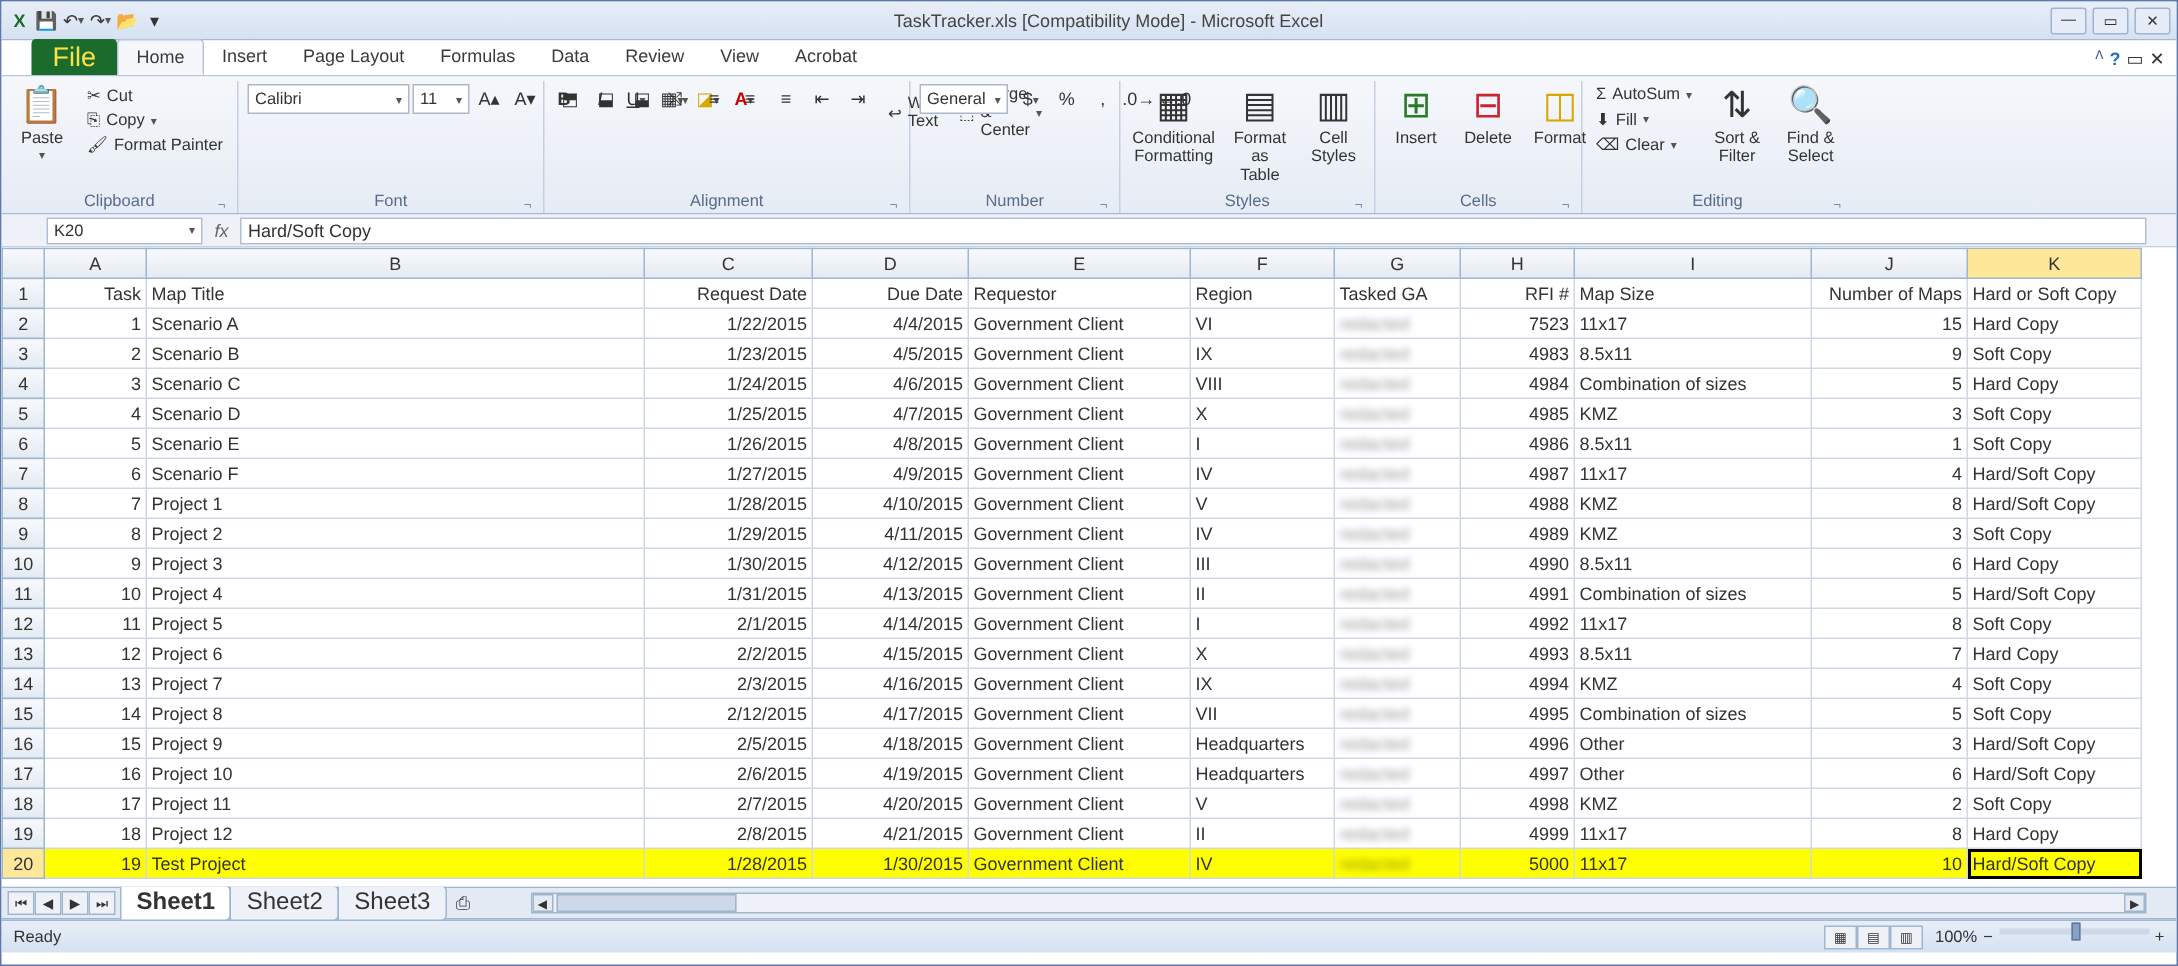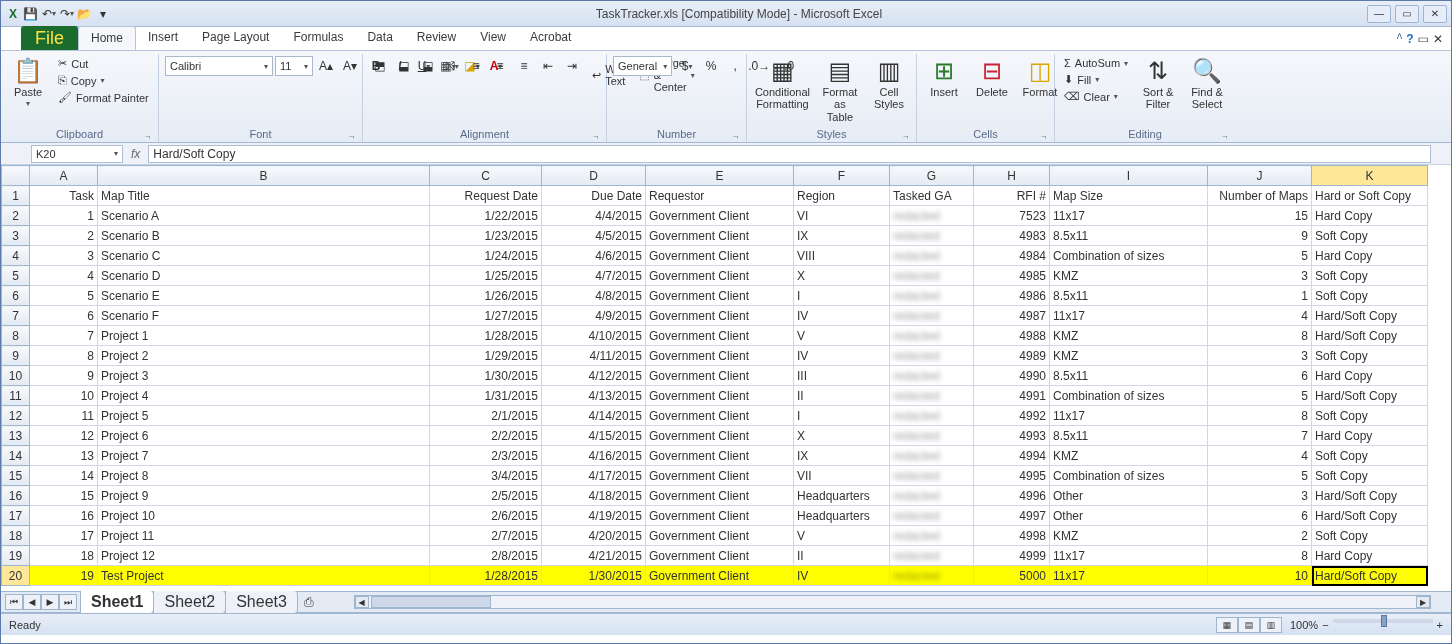--- a/index.html
+++ b/index.html
@@ -21,21 +21,21 @@
 .group-label::after{content:"⌐";position:absolute;right:2px;bottom:0;font-size:9px;color:#7a8aa5;transform:scaleX(-1)}
 .bigbtn{display:flex;flex-direction:column;align-items:center;gap:2px;padding:2px 4px;min-width:42px;font-size:11px;text-align:center;line-height:1.1}
 .bigbtn .glyph{font-size:24px}
 .smallrow{display:flex;flex-direction:column;gap:2px}
 .smallbtn{display:flex;align-items:center;gap:4px;font-size:11px;padding:1px 3px}
 .select{border:1px solid #abb8cc;background:#fff;height:20px;font-size:11px;padding:0 4px;display:flex;align-items:center;justify-content:space-between;gap:6px}
 .btnrow{display:flex;gap:2px;align-items:center}
 .ibtn{width:22px;height:20px;display:flex;align-items:center;justify-content:center;font-size:12px}
 .help-area{margin-left:auto;display:flex;align-items:flex-start;gap:4px;padding:4px 8px}
 .namebox-row{height:22px;display:flex;align-items:center;border-bottom:1px solid #c5d0e2;background:#eef2f8}
-.namebox{width:92px;border:1px solid #b0bed4;background:#fff;height:18px;margin-left:30px;padding:0 4px;display:flex;align-items:center;justify-content:space-between;font-size:11px}
+.namebox{width:104px;border:1px solid #b0bed4;background:#fff;height:18px;margin-left:30px;padding:0 4px;display:flex;align-items:center;justify-content:space-between;font-size:11px}
 .fx-label{margin:0 8px;font-style:italic;font-size:12px;color:#666}
 .formula-bar{flex:1;border:1px solid #b0bed4;background:#fff;height:18px;padding:0 4px;font-size:12px;display:flex;align-items:center;margin-right:20px}
 .grid-wrap{position:relative;height:426px;overflow:hidden;background:#fff}
 .grid{border-collapse:collapse;table-layout:fixed}
 .grid th,.grid td{border:1px solid #d0d7e5;font-size:12px;padding:0 3px;height:20px;white-space:nowrap;overflow:hidden}
 .grid .colhdr{background:linear-gradient(#f7f9fc,#e4eaf3);text-align:center;font-weight:normal;color:#333;border-color:#9eb6ce}
 .grid .colhdr.active{background:#ffe799}
 .grid .rowhdr{background:linear-gradient(#f7f9fc,#e4eaf3);text-align:center;font-weight:normal;width:28px;border-color:#9eb6ce}
 .grid .rowhdr.active{background:#ffe799}
 .grid .corner{background:linear-gradient(#f7f9fc,#e4eaf3);width:28px;border-color:#9eb6ce}
@@ -545,21 +545,21 @@
           <td class="">KMZ</td>
           <td class="num">4</td>
           <td class="">Soft Copy</td>
         </tr>
       </tbody>
       <tbody>
         <tr>
           <th class="rowhdr">15</th>
           <td class="num">14</td>
           <td class="">Project 8</td>
-          <td class="num">3/4/2015</td>
+          <td class="num">2/12/2015</td>
           <td class="num">4/17/2015</td>
           <td class="">Government Client</td>
           <td class="">VII</td>
           <td class="blurcell">redacted</td>
           <td class="num">4995</td>
           <td class="">Combination of sizes</td>
           <td class="num">5</td>
           <td class="">Soft Copy</td>
         </tr>
       </tbody>

